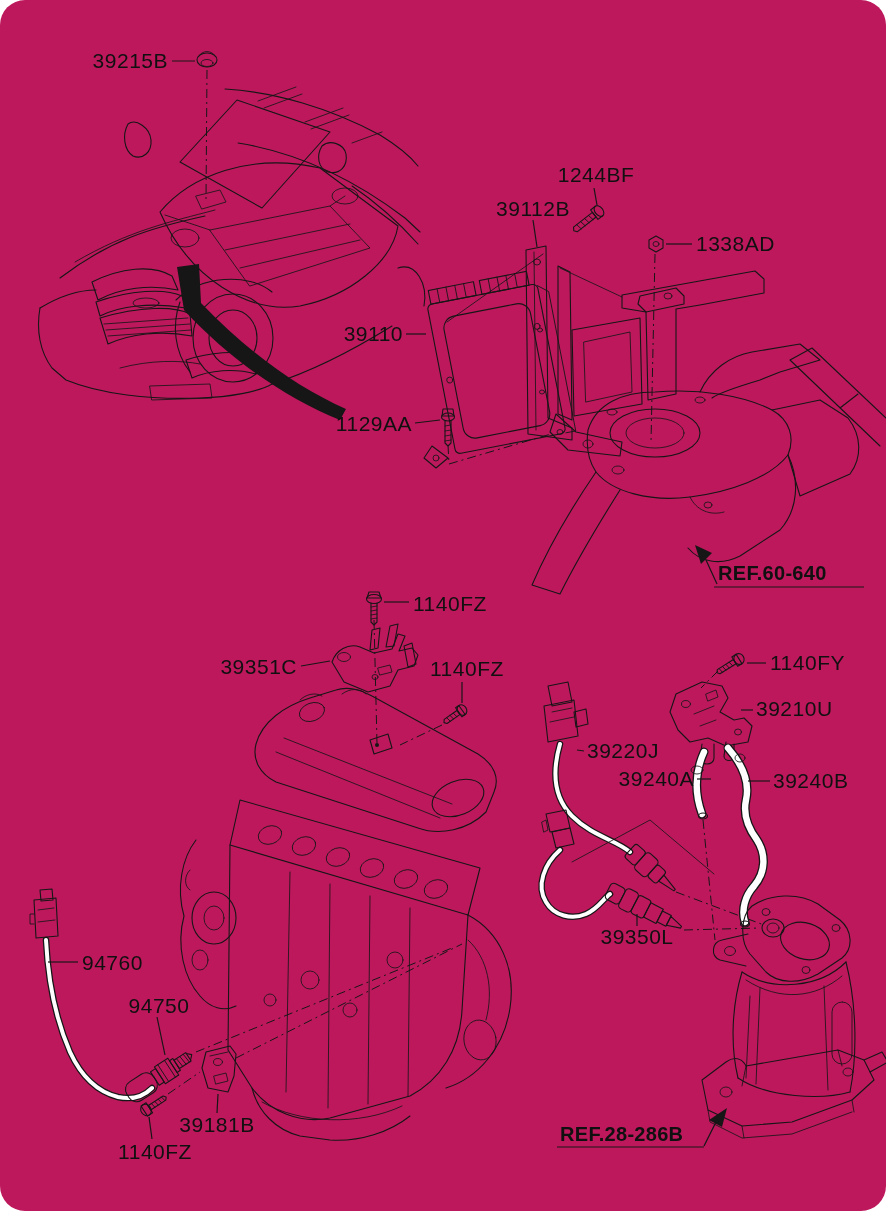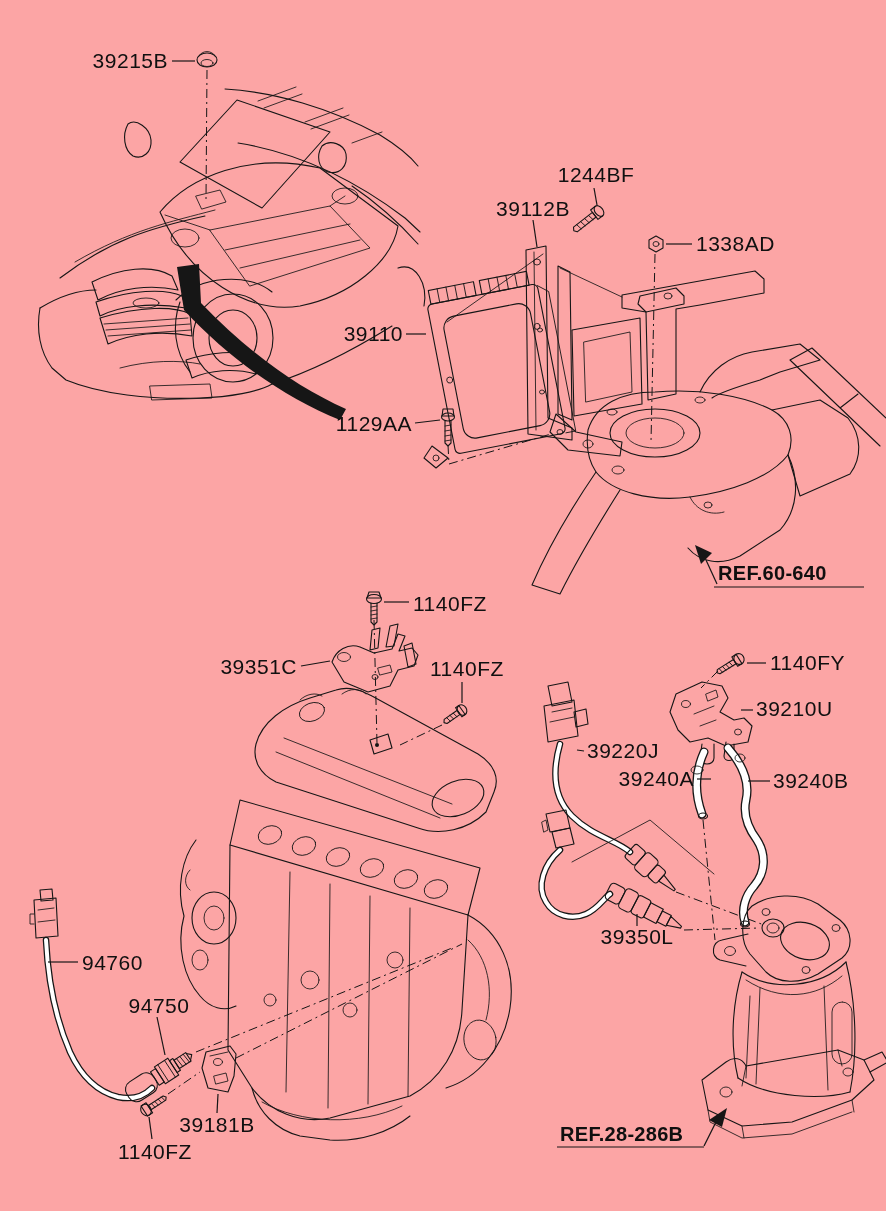--- a/index.html
+++ b/index.html
@@ -1,16 +1,16 @@
 <!DOCTYPE html>
 <html><head>
 <meta charset="utf-8">
 <style>
   html,body{margin:0;padding:0;background:#ffffff;}
-  .stage{position:relative;width:886px;height:1211px;background:#fca5a5;overflow:hidden;}
+  .stage{position:relative;width:886px;height:1211px;background:#be185d;overflow:hidden;border-radius:25px;}
   svg{position:absolute;left:0;top:0;font-family:"Liberation Sans",sans-serif;}
   .ln{fill:none;stroke:#161616;stroke-width:1.1;stroke-linecap:round;stroke-linejoin:round;}
   .thin{fill:none;stroke:#161616;stroke-width:0.85;stroke-linecap:round;}
   .dash{fill:none;stroke:#161616;stroke-width:1;stroke-dasharray:9 4 2 4;}
   .lead{fill:none;stroke:#161616;stroke-width:1.2;}
   .blk{fill:#161616;stroke:none;}
   .co{fill:none;stroke:#161616;stroke-width:6.5;stroke-linecap:round;}
   .ci{fill:none;stroke:#ffffff;stroke-width:4;stroke-linecap:round;}
   .to{fill:none;stroke:#161616;stroke-width:9;stroke-linecap:round;}
   .ti{fill:none;stroke:#ffffff;stroke-width:6.4;stroke-linecap:round;}

